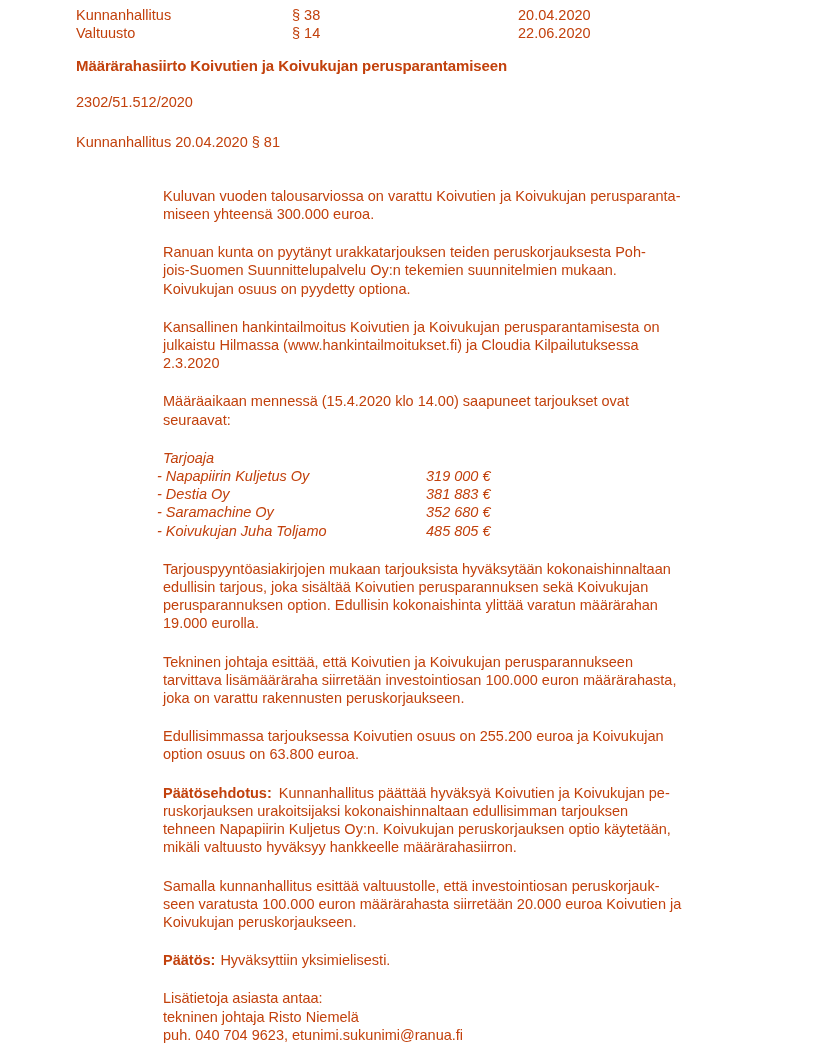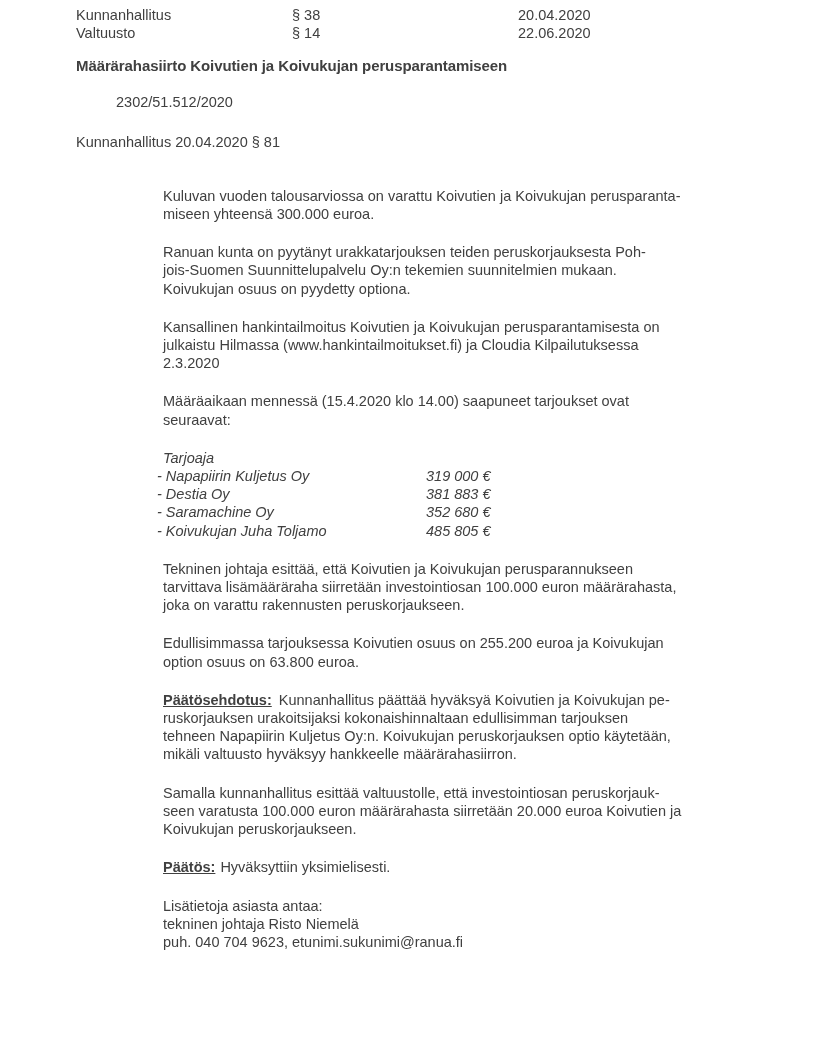--- a/index.html
+++ b/index.html
@@ -4,42 +4,42 @@
 <style>
   html, body { margin: 0; padding: 0; background: #ffffff; }
   .page {
     position: relative;
     width: 796px;
     height: 1056px;
     background: #ffffff;
     font-family: "Liberation Sans", sans-serif;
     font-size: 14.5px;
     line-height: 18.2px;
-    color: #404040;
+    color: #c2410c;
     overflow: hidden;
     box-sizing: border-box;
   }
   .doc-header { margin: 6px 0 0 76px; }
   .doc-header-row { display: grid; grid-template-columns: 216px 226px auto; }
   .doc-title {
     margin: 14px 0 0 76px;
     font-size: 15px;
     font-weight: bold;
     line-height: 20px;
     letter-spacing: -0.1px;
   }
-  .case-number { margin: 17px 0 0 116px; }
+  .case-number { margin: 17px 0 0 76px; }
   .section-heading { margin: 21px 0 0 76px; }
   .content { margin: 36px 0 16px 163px; width: 645px; }
   .para { margin: 0 0 20px 0; white-space: pre-line; }
   .offers { margin: 0 0 20px 0; }
   .offers-header, .offers-row { display: grid; grid-template-columns: 263px auto; font-style: italic; }
   .offers-header { font-style: italic; gap: 12px; }
   .offers-provider { text-indent: -6px; }
-  .label-bold { font-weight: bold; text-decoration: underline; }
+  .label-bold { font-weight: bold; }
   .proposal-label { margin-right: 7px; }
   .decision-label { margin-right: 5px; }
   .contact-block { margin: 0; }
 </style>
 </head>
 <body>
 
 <div class="page">
 
   <div class="doc-header">
@@ -92,20 +92,24 @@
       <div class="offers-row">
         <span class="offers-provider">- Saramachine Oy</span>
         <span>352 680 €</span>
       </div>
       <div class="offers-row">
         <span class="offers-provider">- Koivukujan Juha Toljamo</span>
         <span>485 805 €</span>
       </div>
     </div>
 
+    <div class="para">Tarjouspyyntöasiakirjojen mukaan tarjouksista hyväksytään kokonaishinnaltaan
+edullisin tarjous, joka sisältää Koivutien perusparannuksen sekä Koivukujan
+perusparannuksen option. Edullisin kokonaishinta ylittää varatun määrärahan
+19.000 eurolla.</div>
 
     <div class="para">Tekninen johtaja esittää, että Koivutien ja Koivukujan perusparannukseen
 tarvittava lisämääräraha siirretään investointiosan 100.000 euron määrärahasta,
 joka on varattu rakennusten peruskorjaukseen.</div>
 
     <div class="para">Edullisimmassa tarjouksessa Koivutien osuus on 255.200 euroa ja Koivukujan
 option osuus on 63.800 euroa.</div>
 
     <div class="para"><span class="label-bold proposal-label">Päätösehdotus:</span><span>Kunnanhallitus päättää hyväksyä Koivutien ja Koivukujan pe-
 ruskorjauksen urakoitsijaksi kokonaishinnaltaan edullisimman tarjouksen

